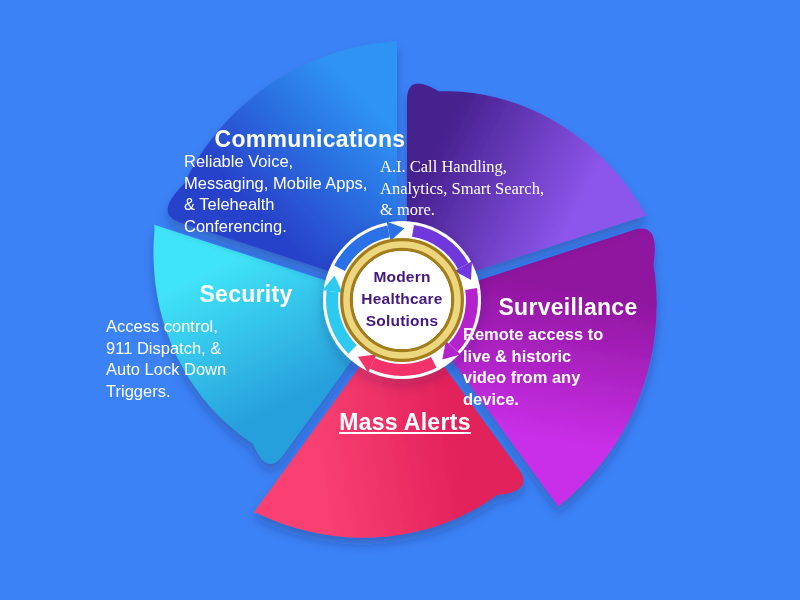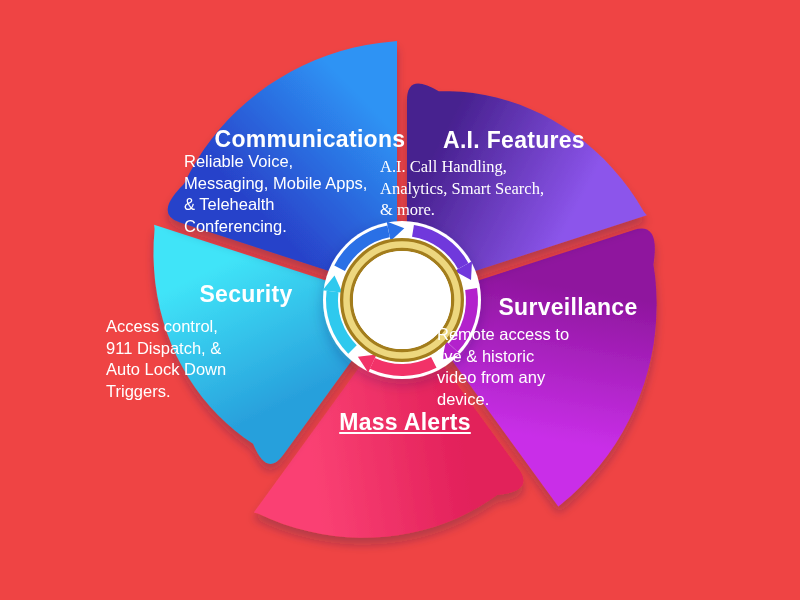--- a/index.html
+++ b/index.html
@@ -1,35 +1,35 @@
 <!DOCTYPE html>
 <html><head>
 <meta charset="utf-8">
 <style>
   html,body{margin:0;padding:0;background:#ffffff;}
   .stage{
-    position:relative;width:800px;height:600px;background:#ef4444;overflow:hidden;
+    position:relative;width:800px;height:600px;background:#3b82f6;overflow:hidden;
     font-family:"Liberation Sans",sans-serif;
   }
   .stage svg{position:absolute;left:0;top:0;}
   .seg-title{
     position:absolute;width:260px;text-align:center;color:#ffffff;
     font-size:23px;font-weight:700;letter-spacing:.3px;
   }
   .seg-desc{
     position:absolute;width:250px;text-align:left;color:#ffffff;
     font-size:16.5px;line-height:21.5px;font-weight:400;white-space:pre-line;
   }
   
   .pos-communications-title{left:180px;top:126px;}
   .pos-communications-desc {left:184px;top:151px;}
   .pos-ai-features-title   {left:384px;top:127px;}
   .pos-ai-features-desc    {left:380px;top:156px;font-family:Liberation Serif, serif;}
   .pos-surveillance-title  {left:438px;top:294px;}
-  .pos-surveillance-desc   {left:437px;top:324px;}
+  .pos-surveillance-desc   {left:463px;top:324px;font-weight:bold;}
   .pos-mass-alerts-title   {left:275px;top:409px;text-decoration:underline;}
   .pos-mass-alerts-desc    {left:280px;top:456px;}
   .pos-security-title      {left:116px;top:281px;}
   .pos-security-desc       {left:106px;top:316px;}
   .center-title{
     position:absolute;left:327px;top:266px;width:150px;text-align:center;
     font-size:15.5px;font-weight:700;line-height:22px;letter-spacing:.2px;
   }
 </style>
 </head>
@@ -88,32 +88,36 @@
         <circle cx="402" cy="300" r="49" fill="#ffffff"></circle>
       </g>
     </svg>
 
   <div class="seg-title pos-communications-title">Communications</div>
   <div class="seg-desc  pos-communications-desc">Reliable Voice,
 Messaging, Mobile Apps,
 &amp;  Telehealth
 Conferencing.</div>
 
-  <div class="seg-title pos-ai-features-title">A.I. Features</div>
   <div class="seg-desc  pos-ai-features-desc">A.I. Call Handling,
 Analytics, Smart Search,
 &amp; more.</div>
 
   <div class="seg-title pos-surveillance-title">Surveillance</div>
   <div class="seg-desc  pos-surveillance-desc">Remote access to
 live &amp; historic
 video from any
 device.</div>
 
   <div class="seg-title pos-mass-alerts-title">Mass Alerts</div>
 
   <div class="seg-title pos-security-title">Security</div>
   <div class="seg-desc  pos-security-desc">Access control,
 911 Dispatch, &amp;
 Auto Lock Down
 Triggers.</div>
 
+  <div class="center-title" style="color: rgb(68, 24, 126);">
+    <div>Modern</div>
+    <div>Healthcare</div>
+    <div>Solutions</div>
+  </div>
 </div>
 
 </body></html>

